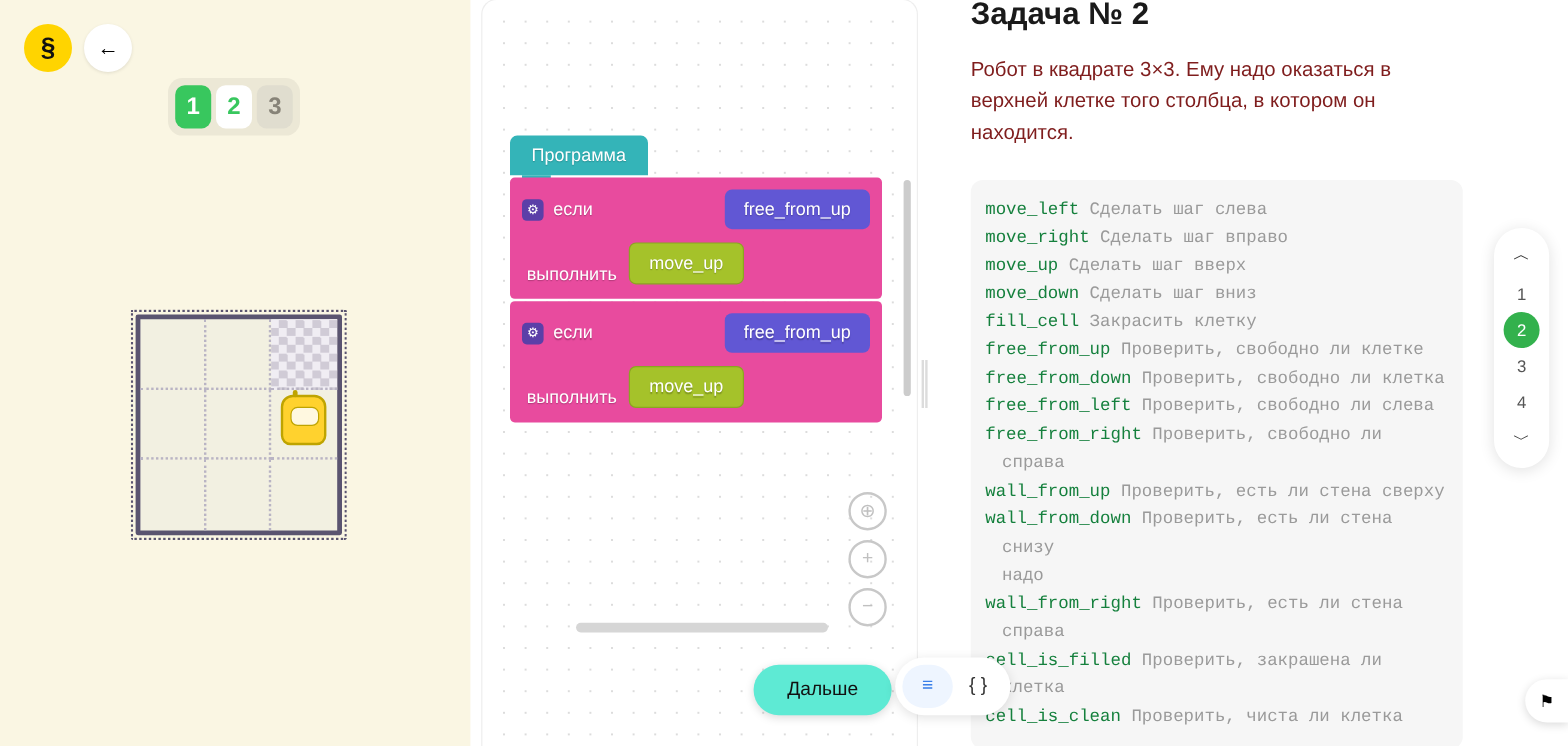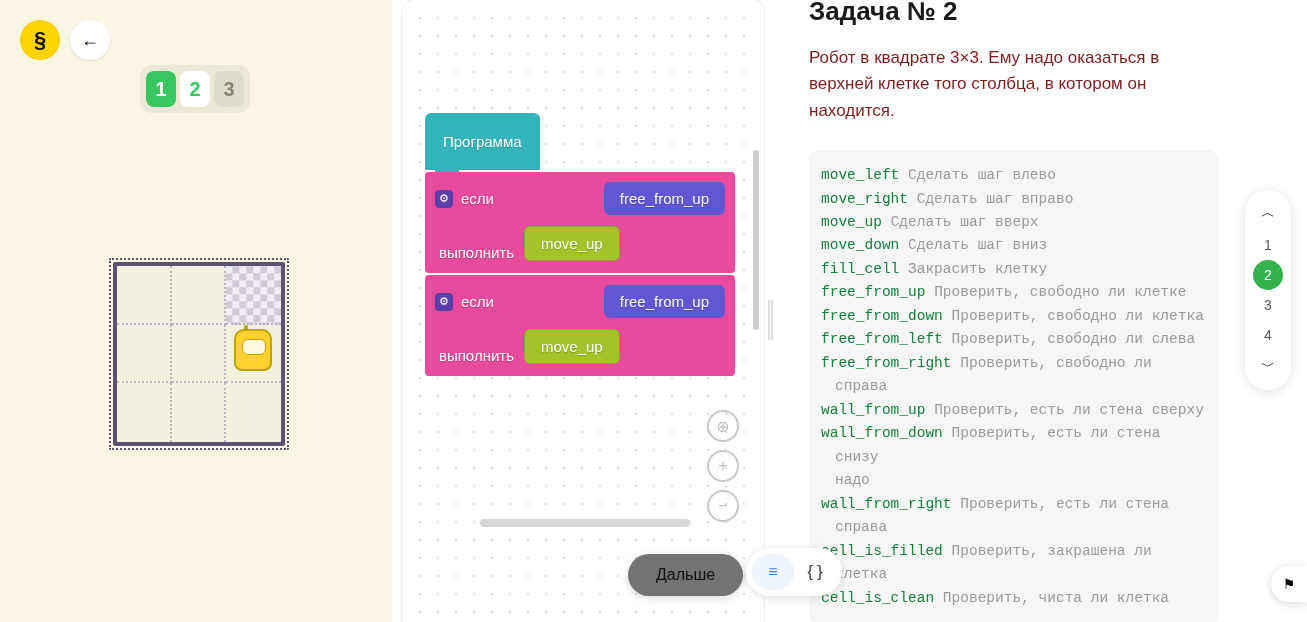--- a/index.html
+++ b/index.html
@@ -26,36 +26,36 @@
 .robot-body { width: 38px; height: 42px; background: #ffd22e; border: 2px solid #bfa400; border-radius: 10px 10px 8px 8px; position: relative; }
 .robot-body::before { content:''; position:absolute; left:6px; top:8px; width:22px; height:14px; background:#fff8e0; border-radius:6px; border:1px solid #bfa400;}
 .robot-body::after { content:''; position:absolute; left:8px; top:-6px; width:4px; height:6px; background:#bfa400; border-radius:2px;}
 
 
 .mid-panel { position: absolute; left: 402px; top: 0; width: 362px; height: 622px; background: #fff; border-radius: 12px 12px 0 0; box-shadow: 0 0 0 1px #eee; }
 .mid-inner { position: absolute; left:5px; right:5px; top:5px; bottom:5px; background-image: radial-gradient(#dcdcdc 1.2px, transparent 1.2px); background-size: 18px 18px; background-position: 4px 4px; border-radius:10px;}
 .mid-scroll { position:absolute; right:5px; top:150px; width:6px; height:180px; background:#ccc; border-radius:3px;}
 
 .block-stack { position: absolute; left: 18px; top: 108px; }
-.blk-program { background: #34b4b8; color: #fff; padding: 20px 18px; border-radius: 6px 6px 0 0; font-size: 15px; font-weight:500; text-shadow:0 1px 1px rgba(0,0,0,.2); width: fit-content; position: relative; }
+.blk-program { background: #34b4b8; color: #fff; padding: 8px 18px; border-radius: 6px 6px 0 0; font-size: 15px; font-weight:500; text-shadow:0 1px 1px rgba(0,0,0,.2); width: fit-content; position: relative; }
 .blk-program::after{content:'';position:absolute;left:10px;bottom:-6px;width:24px;height:6px;background:#34b4b8;border-radius:0 0 4px 4px;}
 .blk-if { background: #e84b9e; color:#fff; border-radius: 4px; width: 310px; margin-top: 2px; padding: 6px 0 6px 0; position:relative;}
 .blk-if-row { display:flex; align-items:center; gap:8px; padding: 4px 10px; }
 .gear { width: 18px; height: 18px; border-radius:4px; background:#5b3fa8; display:inline-flex;align-items:center;justify-content:center;font-size:11px;color:#fff;}
 .blk-if-label { font-size:15px; text-shadow:0 1px 1px rgba(0,0,0,.25);}
 .blk-cond { background:#6157d4; color:#fff; padding: 8px 16px; border-radius:6px; font-size:15px; margin-left:auto; text-shadow:0 1px 1px rgba(0,0,0,.25);}
 .blk-action-row { display:flex; align-items:center; padding: 6px 10px 6px 14px; gap:10px;}
 .blk-exec { color:#fff; font-size:15px; text-shadow:0 1px 1px rgba(0,0,0,.25);margin-top:19px;}
 .blk-act { background:#a5c22a; color:#fff; padding: 8px 16px; border-radius:6px; font-size:15px; border:1px solid #8aa521; text-shadow:0 1px 1px rgba(0,0,0,.25);}
 
 .zoom-ctrls { position:absolute; right:20px; top:405px; display:flex; flex-direction:column; gap:8px; }
 .zoom-btn { width:32px; height:32px; border:2px solid #c8c8c8; border-radius:50%; display:flex;align-items:center;justify-content:center; color:#c0c0c0; font-size:16px; cursor:pointer;}
 .mid-hscroll { position:absolute; left:73px; bottom:90px; width:210px; height:8px; background:#d6d6d6; border-radius:4px;}
 
-.next-btn { position:absolute; left:226px; bottom:26px; background:#737373; color:#111; padding:12px 28px; border-radius:999px; font-size:16px; font-weight:500; cursor:pointer; box-shadow:0 2px 8px rgba(0,0,0,.15);}
+.next-btn { position:absolute; left:226px; bottom:26px; background:#5eead4; color:#111; padding:12px 28px; border-radius:999px; font-size:16px; font-weight:500; cursor:pointer; box-shadow:0 2px 8px rgba(0,0,0,.15);}
 
 
 .right-panel { position:absolute; left:776px; top:0; width:460px; height:622px; padding: 0 0 0 33px; overflow:hidden;}
 .task-title { font-size:26px; font-weight:700; color:#1a1a1a; margin-top:-4px;}
 .task-desc { font-size:17px; color:#7f1d1d; margin-top:18px; line-height:1.55; max-width:360px;}
 .cmd-box { margin-top:26px; background:#f6f6f6; border-radius:10px; padding:14px 12px; font-family: "Consolas","Courier New",monospace; font-size:14.5px; line-height:1.62; width:410px;}
 .cmd-row { display:block; }
 .cmd-name { color:#15803d; }
 .cmd-desc { color:#9a9a9a; }
 .cmd-cont { color:#9a9a9a; padding-left:14px; display:block;}
@@ -139,21 +139,21 @@
     <div class="mid-hscroll"></div>
   </div>
   <div class="mid-scroll"></div>
   <div class="next-btn">Дальше</div>
 </div>
 
 <div class="right-panel">
   <div class="task-title">Задача № 2</div>
   <div class="task-desc">Робот в квадрате 3×3. Ему надо оказаться в верхней клетке того столбца, в котором он находится.</div>
   <div class="cmd-box" id="cmd-box">
-      <span class="cmd-row"><span class="cmd-name">move_left </span><span class="cmd-desc">Сделать шаг влево</span></span>
+      <span class="cmd-row"><span class="cmd-name">move_left </span><span class="cmd-desc">Сделать шаг слева</span></span>
       <span class="cmd-row"><span class="cmd-name">move_right </span><span class="cmd-desc">Сделать шаг вправо</span></span>
       <span class="cmd-row"><span class="cmd-name">move_up </span><span class="cmd-desc">Сделать шаг вверх</span></span>
       <span class="cmd-row"><span class="cmd-name">move_down </span><span class="cmd-desc">Сделать шаг вниз</span></span>
       <span class="cmd-row"><span class="cmd-name">fill_cell </span><span class="cmd-desc">Закрасить клетку</span></span>
       <span class="cmd-row"><span class="cmd-name">free_from_up </span><span class="cmd-desc">Проверить, свободно ли клетке</span></span>
       <span class="cmd-row"><span class="cmd-name">free_from_down </span><span class="cmd-desc">Проверить, свободно ли клетка</span></span>
       <span class="cmd-row"><span class="cmd-name">free_from_left </span><span class="cmd-desc">Проверить, свободно ли слева</span></span>
       <span class="cmd-row"><span class="cmd-name">free_from_right </span><span class="cmd-desc">Проверить, свободно ли</span></span>
       <span class="cmd-cont">справа</span>
       <span class="cmd-row"><span class="cmd-name">wall_from_up </span><span class="cmd-desc">Проверить, есть ли стена сверху</span></span>

